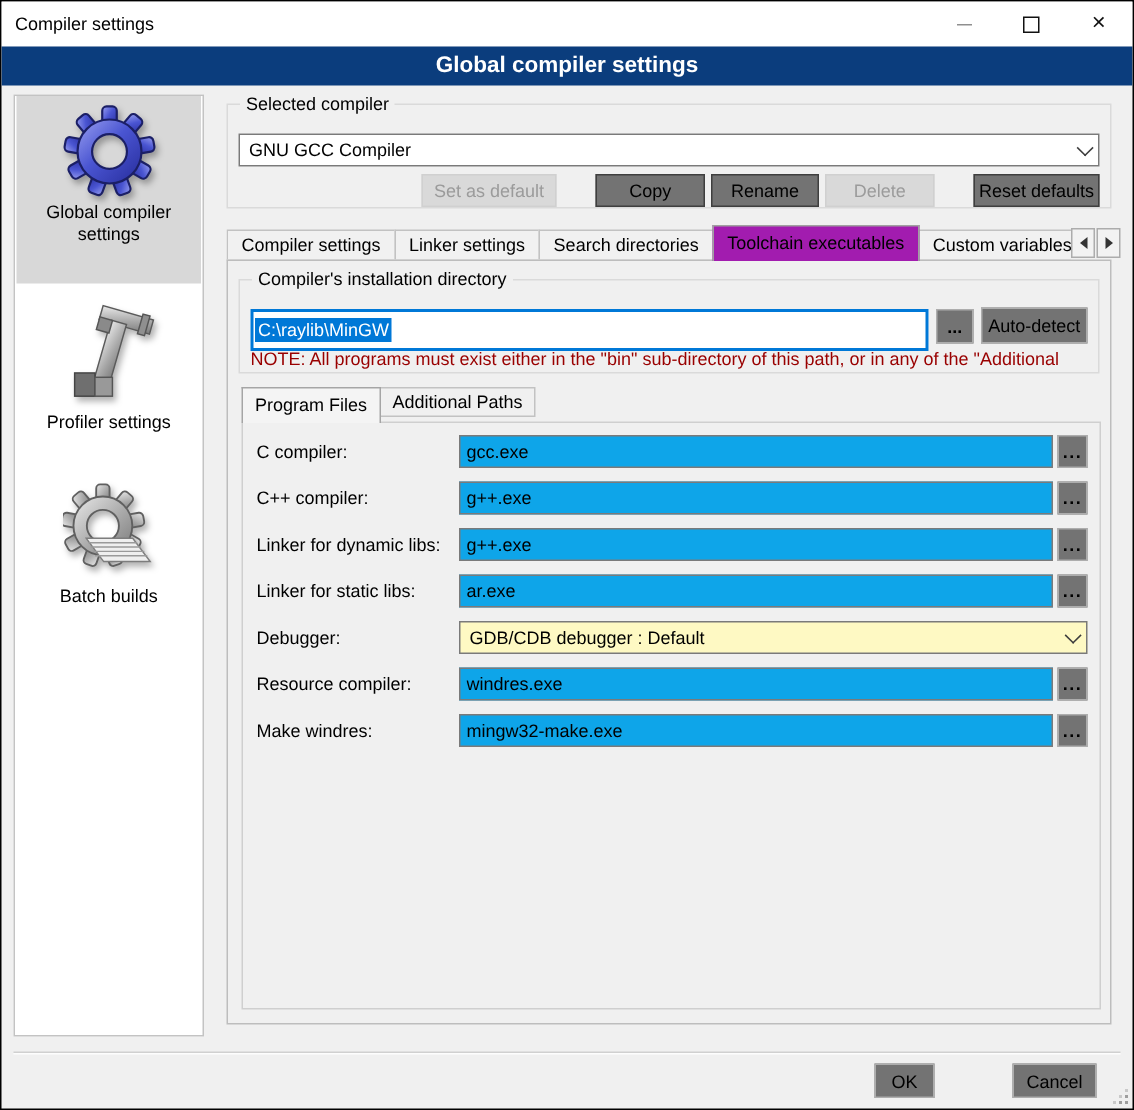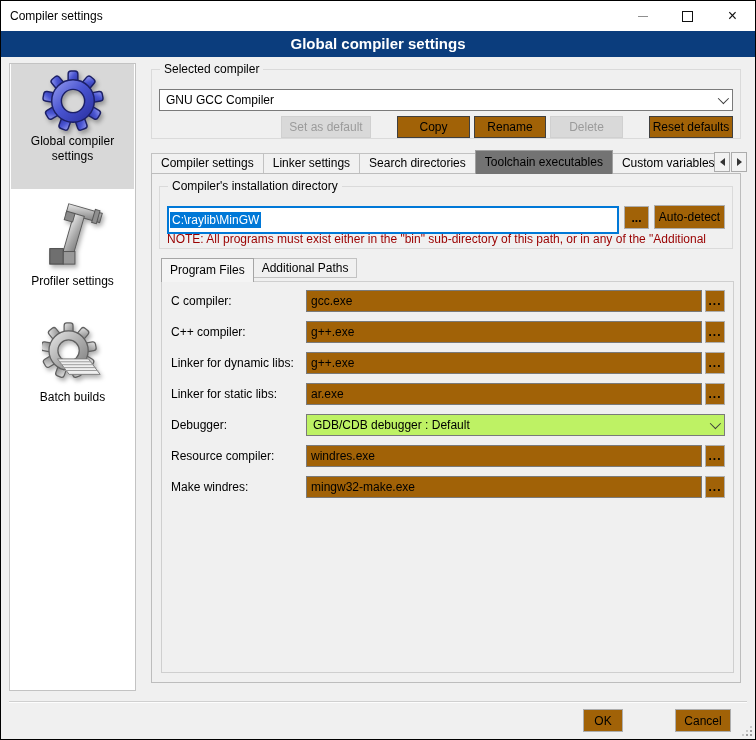--- a/index.html
+++ b/index.html
@@ -25,34 +25,34 @@
   .si-icon{display:block;margin:6px auto 2px;filter:drop-shadow(2px 3px 2px rgba(0,0,0,.30));}
   .si1{top:0;height:125px;}
   .si2{top:132px;height:108px;}
   .si3{top:252px;height:112px;}
   
   .groupbox{position:absolute;border:1px solid #DADADA;box-sizing:border-box;}
   .legend{position:absolute;top:-8px;left:8px;background:#F0F0F0;padding:0 4px;font-size:12px;}
   
   .combo{position:absolute;box-sizing:border-box;border:1px solid #7A7A7A;background:#fff;
          display:flex;align-items:center;padding:0 6px;height:22px;}
-  .combo.gray{background:#bef264;}
+  .combo.gray{background:#fef9c3;}
   .combo .chev{margin-left:auto;width:7px;height:7px;border-right:1.4px solid #3c3c3c;
                border-bottom:1.4px solid #3c3c3c;transform:rotate(45deg) translateY(-2px);}
   
-  .btn{position:absolute;box-sizing:border-box;background:#a16207;border:1px solid #ADADAD;
+  .btn{position:absolute;box-sizing:border-box;background:#737373;border:1px solid #ADADAD;
        text-align:center;font-size:12px;display:flex;align-items:center;justify-content:center;cursor:default;}
   .btn.strong{border-color:#3f3f3f;}
   .btn.disabled{background:#D9D9D9;border-color:#D0D0D0;color:#9B9B9B;}
   
   .tabstrip{position:absolute;left:150px;top:149px;width:563px;height:24px;display:flex;
             align-items:flex-end;overflow:hidden;white-space:nowrap;}
   .tab{box-sizing:border-box;height:21px;line-height:19px;padding:0 9px;background:#F1F1F1;
        border:1px solid #C2C2C2;margin-right:-1px;flex:0 0 auto;cursor:default;}
-  .tab.active{height:24px;line-height:23px;background:#737373;border:1px solid #A0A0A0;
+  .tab.active{height:24px;line-height:23px;background:#a21caf;border:1px solid #A0A0A0;
               border-bottom:none;position:relative;z-index:3;}
   .tabarrow{position:absolute;top:151px;width:16px;height:20px;background:#F2F2F2;border:1px solid #ACACAC;
             box-sizing:border-box;display:flex;align-items:center;justify-content:center;cursor:default;}
   .tri-l{width:0;height:0;border:4px solid transparent;border-right:5px solid #333;margin-left:-4px;}
   .tri-r{width:0;height:0;border:4px solid transparent;border-left:5px solid #333;margin-right:-4px;}
   .tabpage{position:absolute;left:150px;top:172px;width:590px;height:510px;background:#F0F0F0;
            border:1px solid #BDBDBD;box-sizing:border-box;z-index:1;}
   
   .path-input{position:absolute;left:166px;top:205px;width:452px;height:23px;box-sizing:border-box;
               border:2px solid #0078D7;background:#fff;display:flex;align-items:center;padding:12px 1px;overflow:hidden;}
@@ -64,21 +64,21 @@
   .subtab{box-sizing:border-box;height:20px;line-height:18px;padding:0 8px;background:#F0F0F0;
           border:1px solid #C2C2C2;margin-right:-1px;margin-bottom:1px;cursor:default;}
   .subtab.active{height:24px;line-height:22px;background:#F4F4F4;border:1px solid #A5A5A5;
                  border-bottom:none;margin-bottom:0;position:relative;z-index:4;}
   .subpanel{position:absolute;left:160px;top:280px;width:573px;height:392px;background:#F0F0F0;
             border:1px solid #CFCFCF;box-sizing:border-box;z-index:2;}
   
   .frow{position:absolute;left:160px;width:573px;height:22px;z-index:3;}
   .flabel{position:absolute;left:10px;top:0;line-height:22px;}
   .finput{position:absolute;left:145px;top:0;width:396px;height:22px;box-sizing:border-box;
-          border:1px solid #7A7A7A;background:#a16207;font-family:"Liberation Sans",sans-serif;
+          border:1px solid #7A7A7A;background:#0ea5e9;font-family:"Liberation Sans",sans-serif;
           font-size:12px;padding:1px 4px;}
   .fbrowse{left:544px;top:0;width:20px;height:22px;font-weight:bold;letter-spacing:1px;}
   .fcombo{left:145px;top:0;width:419px;}
   
   .etched{position:absolute;left:8px;right:8px;top:700px;height:0;border-top:1px solid #D0D0D0;
           border-bottom:1px solid #FDFDFD;}
   .grip{position:absolute;right:11px;bottom:11px;width:2px;height:2px;background:transparent;
         box-shadow:8px 8px 0 #9e9e9e,4px 8px 0 #9e9e9e,0 8px 0 #c9c9c9,8px 4px 0 #9e9e9e,
                    4px 4px 0 #c9c9c9,8px 0 0 #c9c9c9;}
 </style>

